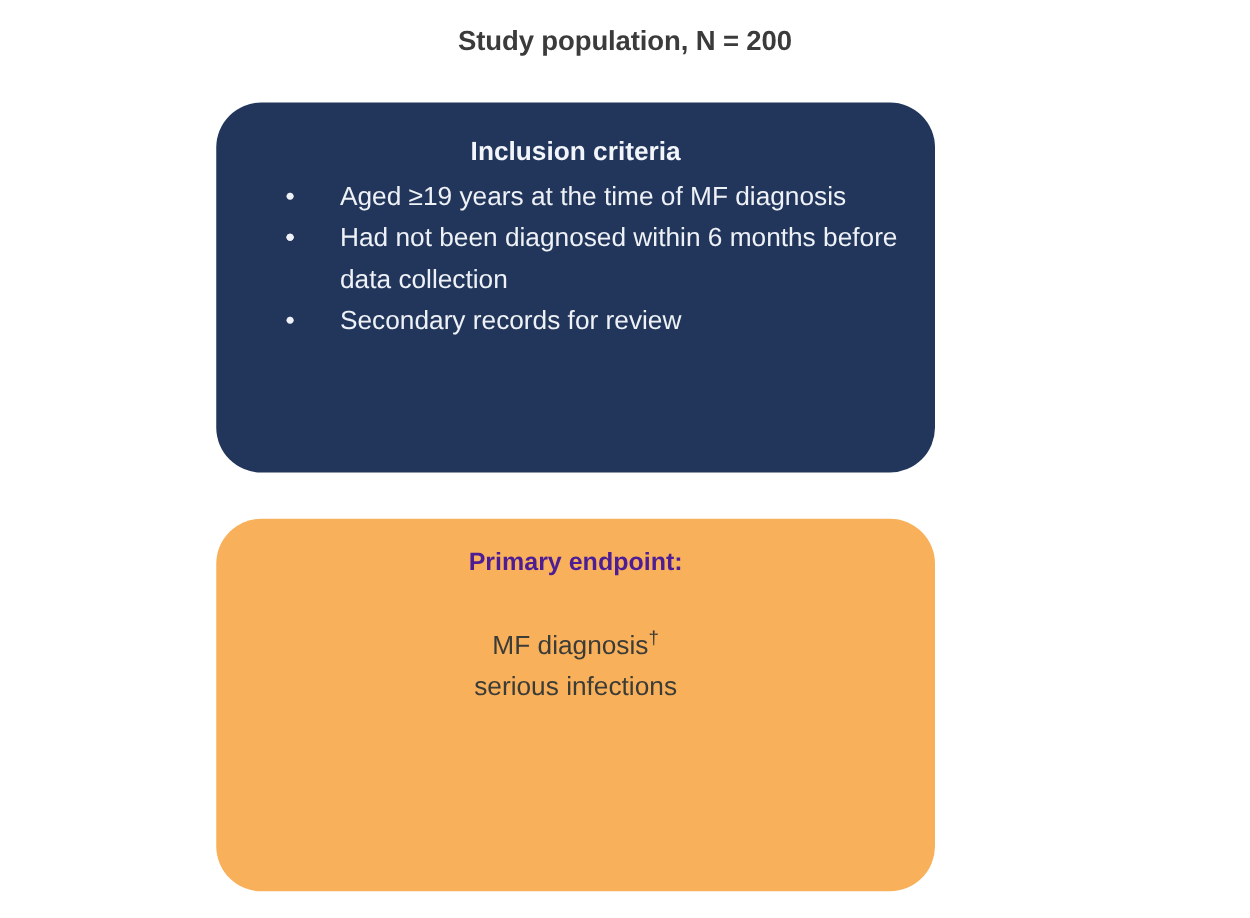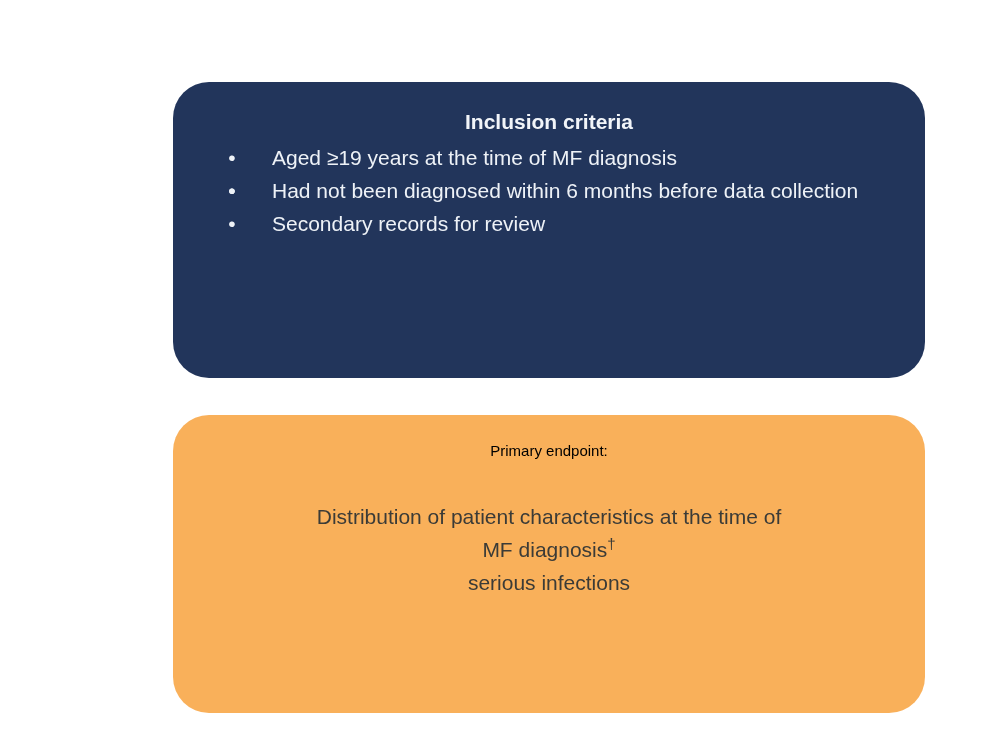--- a/index.html
+++ b/index.html
@@ -32,21 +32,21 @@
     font-size: 22px;
     font-weight: bold;
     color: #3b3b3b;
     letter-spacing: -0.1px;
   }
 
   
   .card {
     position: absolute;
     left: 173px;
-    width: 752px;
+    width: 575px;
     border-radius: 36px;
     box-sizing: border-box;
   }
 
   
   .card-inclusion {
     top: 82px;
     height: 296px;
     background: #22355b;
     padding: 26px 20px 0 20px;
@@ -85,23 +85,23 @@
 
   
   .card-endpoints {
     top: 415px;
     height: 298px;
     background: #f9b05a;
     padding: 19px 18px 0 18px;
     text-align: center;
   }
   .endpoint-heading {
-    font-size: 15px;
-    font-weight: normal;
-    color: #000000;
+    font-size: 20px;
+    font-weight: bold;
+    color: #4c1d95;
     line-height: 33px;
   }
   .endpoint-line {
     font-size: 21px;
     font-weight: normal;
     color: #3b3b37;
     line-height: 33px;
   }
   .endpoint-gap {
     height: 33px;
@@ -110,20 +110,21 @@
     font-size: 15px;
     vertical-align: super;
     line-height: 0;
   }
 </style>
 </head>
 <body>
 
 <div id="figure">
 
+  <div class="fig-title">Study population, N = 200</div>
 
   <div class="card card-inclusion">
     <div class="card-heading">Inclusion criteria</div>
 
     <ul class="bullet-list">
       <li class="bullet-item">
         <span class="bullet-dot">•</span>
         <span>Aged ≥19 years at the time of MF diagnosis</span>
       </li>
       <li class="bullet-item">
@@ -139,18 +140,17 @@
       </li>
     </ul>
   </div>
 
   <div class="card card-endpoints">
 
     <div class="endpoint-heading">Primary endpoint:</div>
 
     <div class="endpoint-gap"></div>
 
-    <div class="endpoint-line">Distribution of patient characteristics at the time of</div>
     <div class="endpoint-line"><span>MF diagnosis</span><span class="dagger">†</span></div>
     <div class="endpoint-line">serious infections</div>
   </div>
 
 </div>
 
 </body></html>

